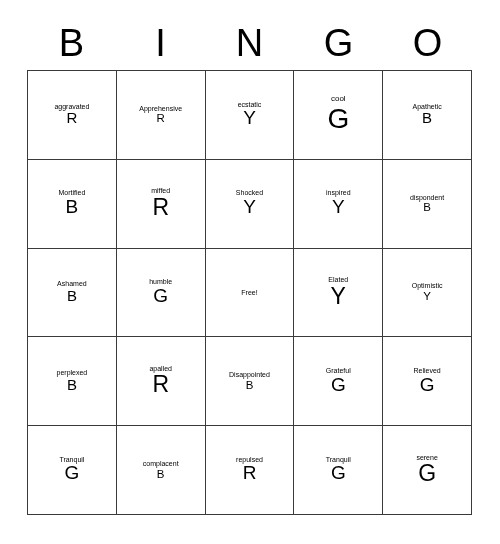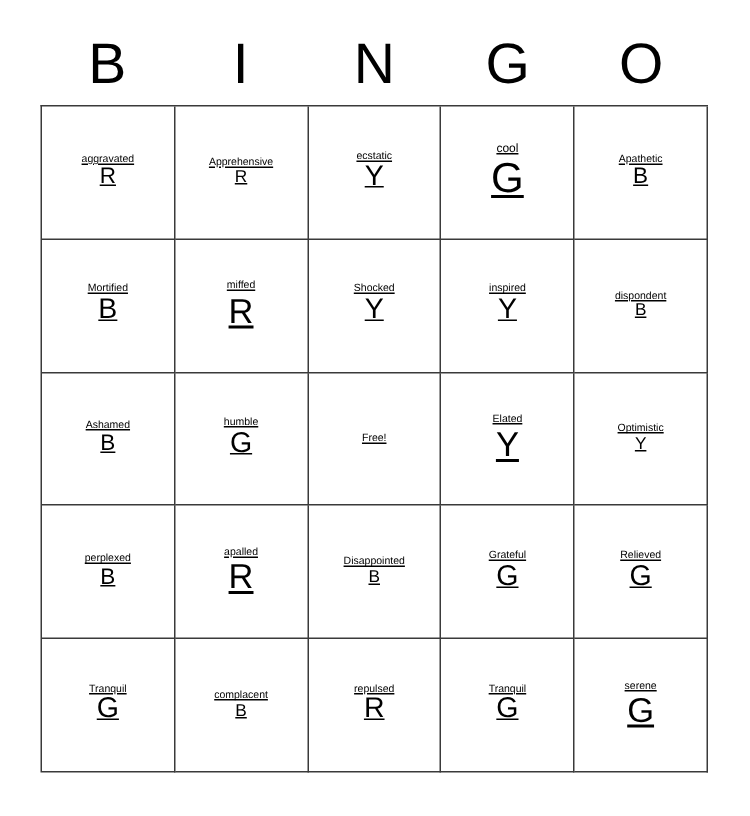--- a/index.html
+++ b/index.html
@@ -57,21 +57,20 @@
     border-right: 1px solid #3a3a3a;
     border-bottom: 1px solid #3a3a3a;
     box-sizing: border-box;
     display: flex;
     flex-direction: column;
     align-items: center;
     justify-content: center;
     overflow: hidden;
     padding: 2px 1px;
     text-align: center;
-    text-decoration: underline;
   }
   .cell .word {
     display: block;
     width: 100%;
     line-height: 1.08;
     white-space: nowrap;
   }
   .cell .letter {
     display: block;
     width: 100%;

